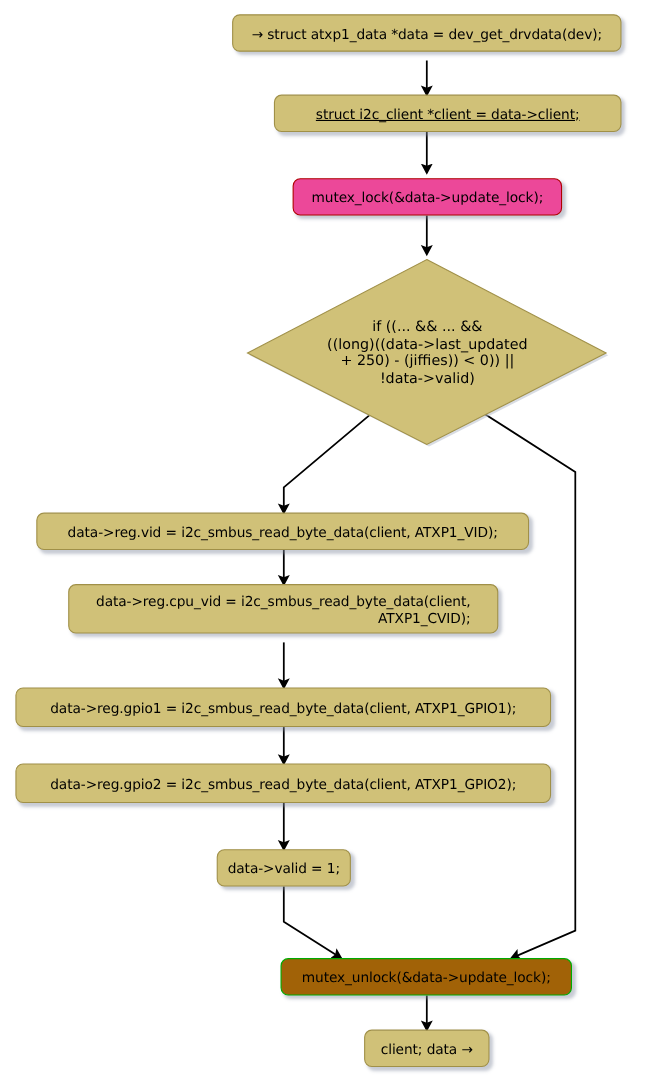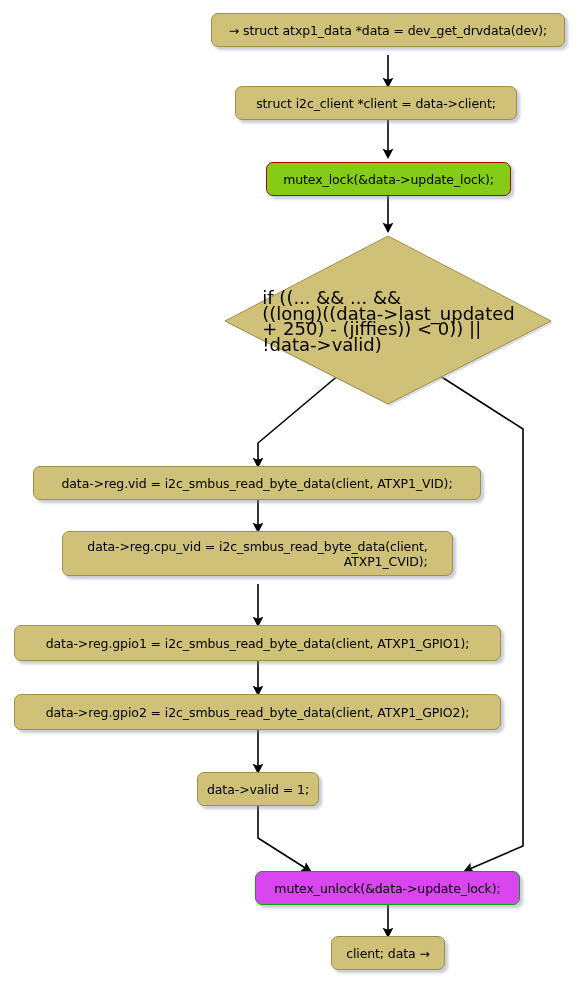--- a/index.html
+++ b/index.html
@@ -43,45 +43,45 @@
     z-index: 2;
   }
   .box {
     background: #d0c178;
     border: 1px solid #a09048;
     border-radius: 7px;
     box-shadow: 3px 3px 3px rgba(130,140,160,0.45);
     padding: 3px 8px;
   }
   .box.red {
-    background: #84cc16;
+    background: #ec4899;
     border: 1px solid #b00000;
   }
   .box.green {
-    background: #d946ef;
+    background: #a16207;
     border: 1px solid #00aa00;
   }
   .diamond-wrap {
     position: absolute;
     z-index: 2;
   }
   .diamond-wrap svg {
     position: absolute;
     left: 0; top: 0;
   }
   .diamond-label {
     position: absolute;
     left: 0; top: 0;
     width: 100%;
     height: 100%;
     display: flex;
     align-items: center;
     justify-content: center;
-    text-align: left;
-    font-size: 18px;
+    text-align: center;
+    font-size: 13px;
     line-height: 15.5px;
     color: #000000;
     white-space: pre-line;
   }
 </style>
 </head>
 <body>
 
 <div id="flow-root">
 
@@ -112,21 +112,21 @@
 
     <path d="M 258,806 L 258,838 L 310,871" fill="none" stroke="#000000" stroke-width="1.6" marker-end="url(#arrow)"></path>
 
     <line x1="388" y1="905" x2="388" y2="936" stroke="#000000" stroke-width="1.6" marker-end="url(#arrow)"></line>
   </svg>
 
   <div class="node box" style="left:211px; top:13px; width:354px; height:34px;">
     <span>→ struct atxp1_data *data = dev_get_drvdata(dev);</span>
   </div>
 
-  <div class="node box" style="left:235px; top:86px; width:282px; height:34px;">
+  <div class="node box" style="left:249px; top:86px; width:316px; height:34px;text-decoration:underline;">
     <span>struct i2c_client *client = data-&gt;client;</span>
   </div>
 
   <div class="node box red" style="left:266px; top:162px; width:245px; height:34px;">
     <span>mutex_lock(&amp;data-&gt;update_lock);</span>
   </div>
 
   <div class="diamond-wrap" style="left:222px; top:234px; width:333px; height:174px;">
     <svg width="333" height="174" viewBox="0 0 333 174">
       <polygon points="168,7 331,89 168,172 5,89" fill="#b8c0cc" opacity="0.55"></polygon>

